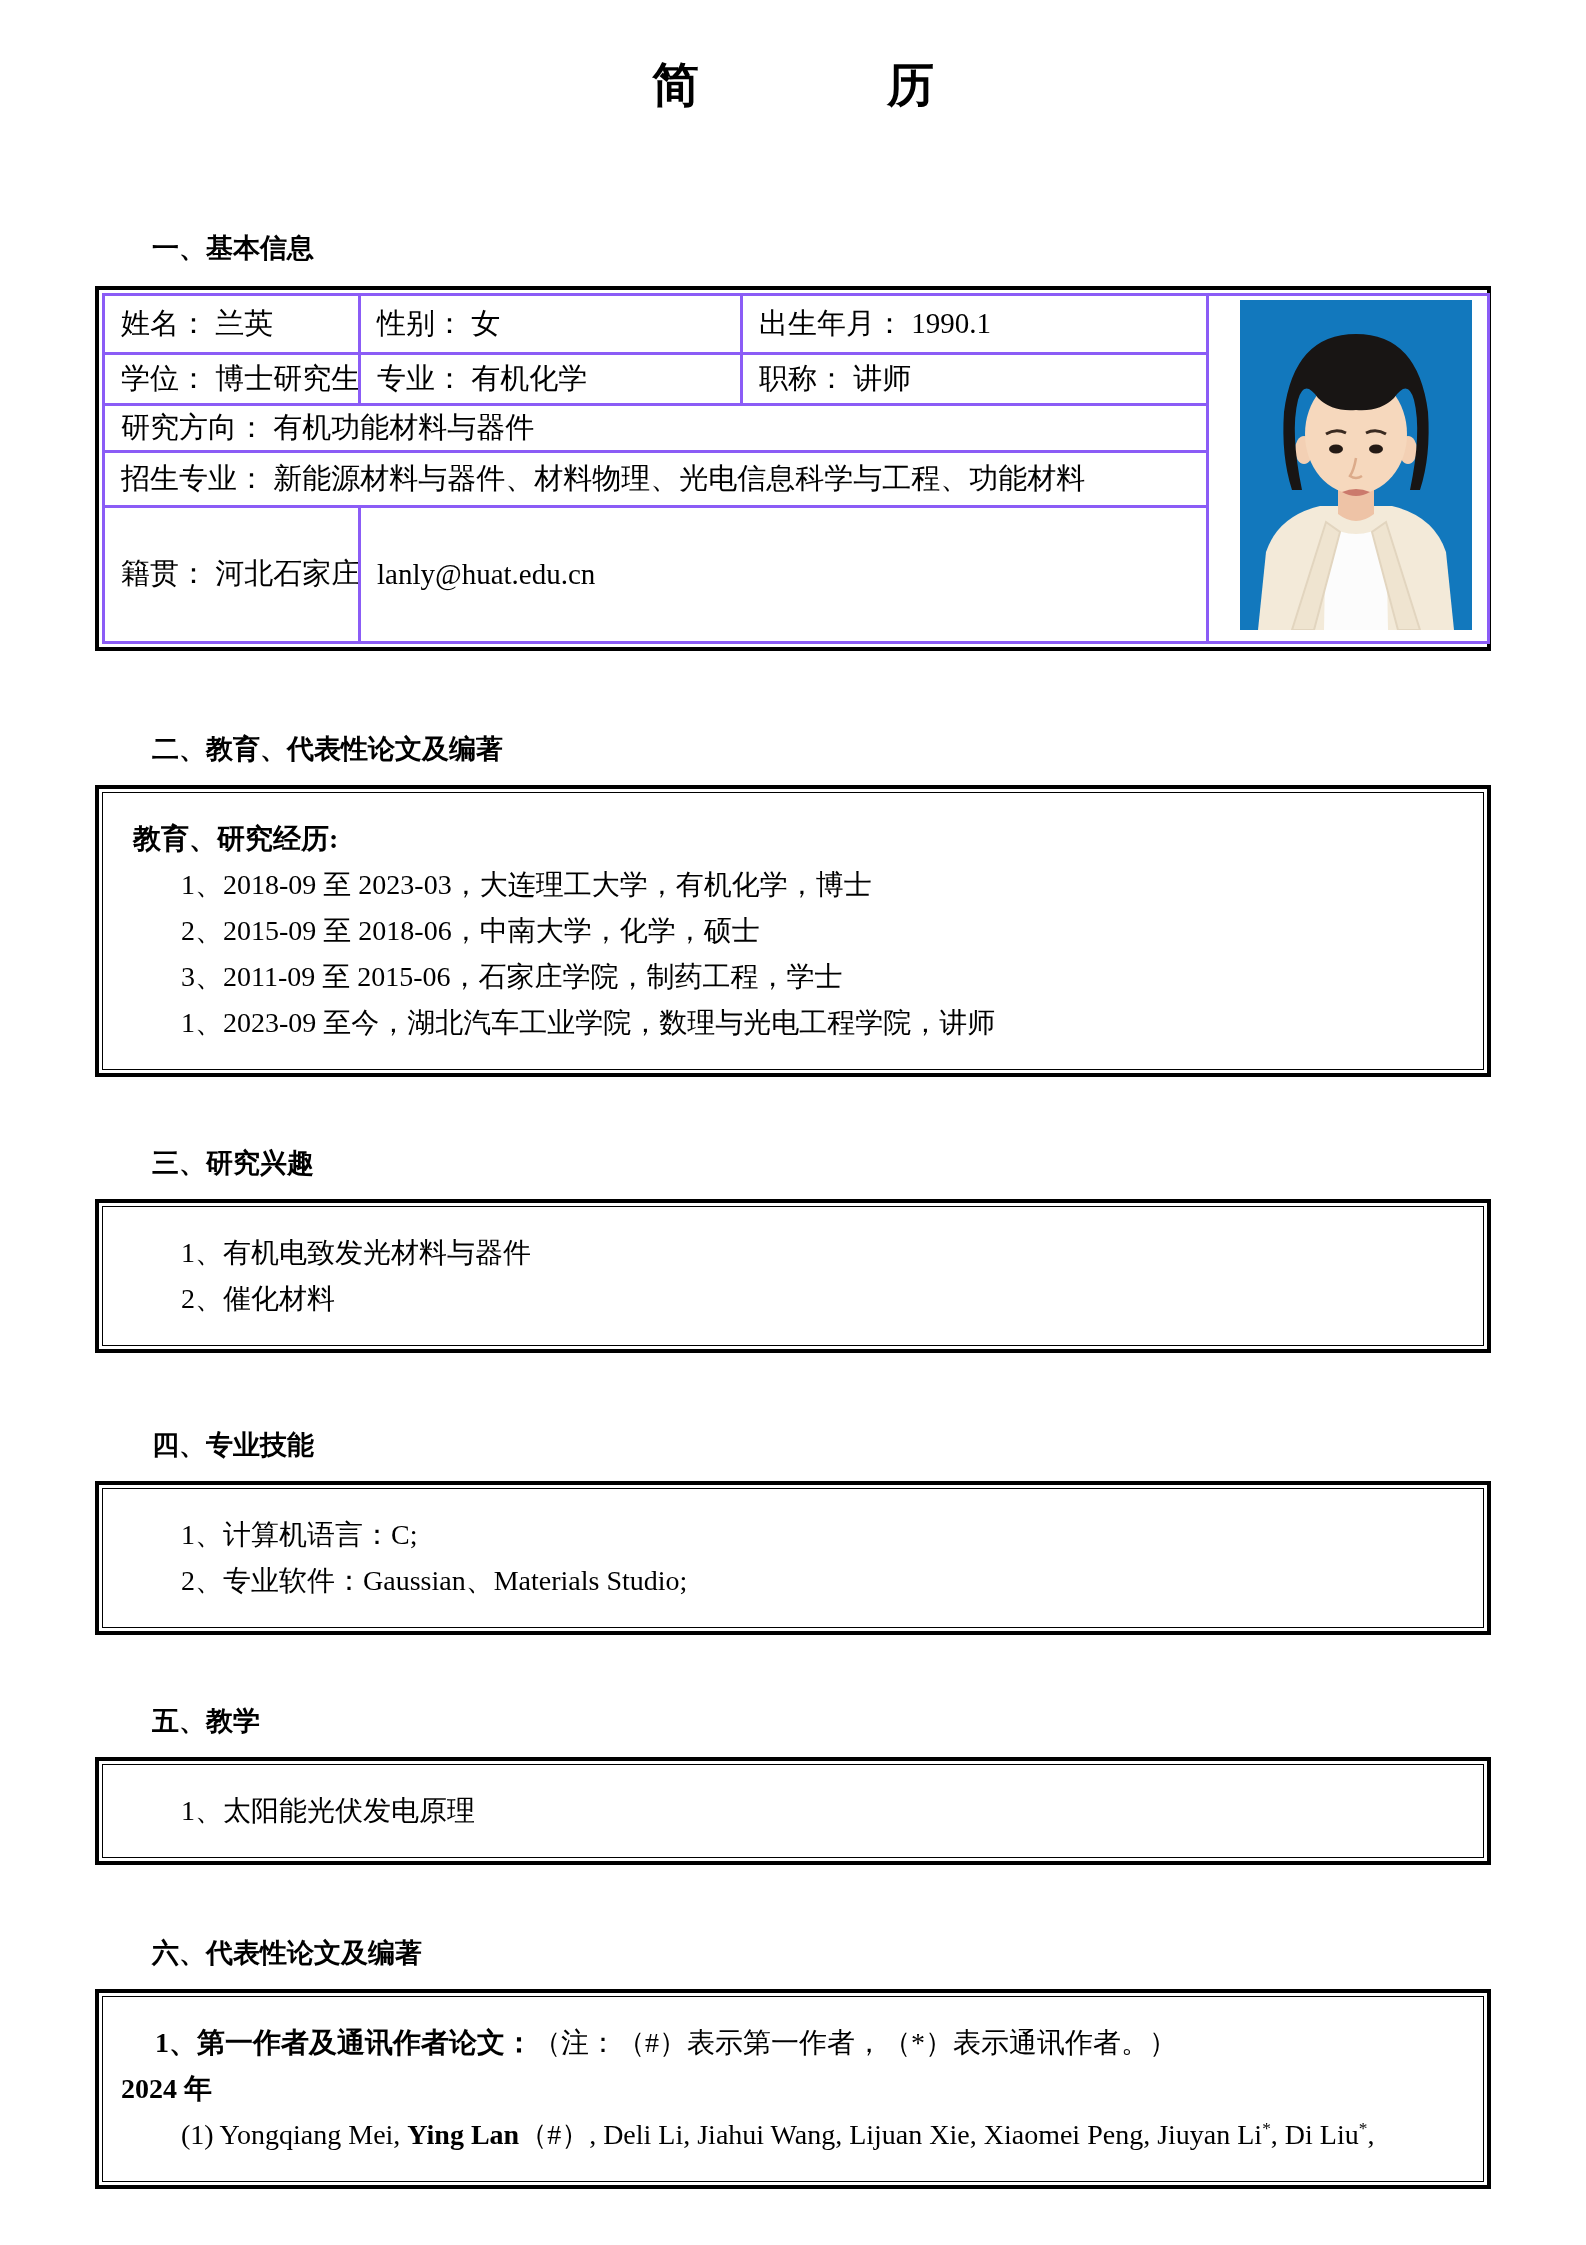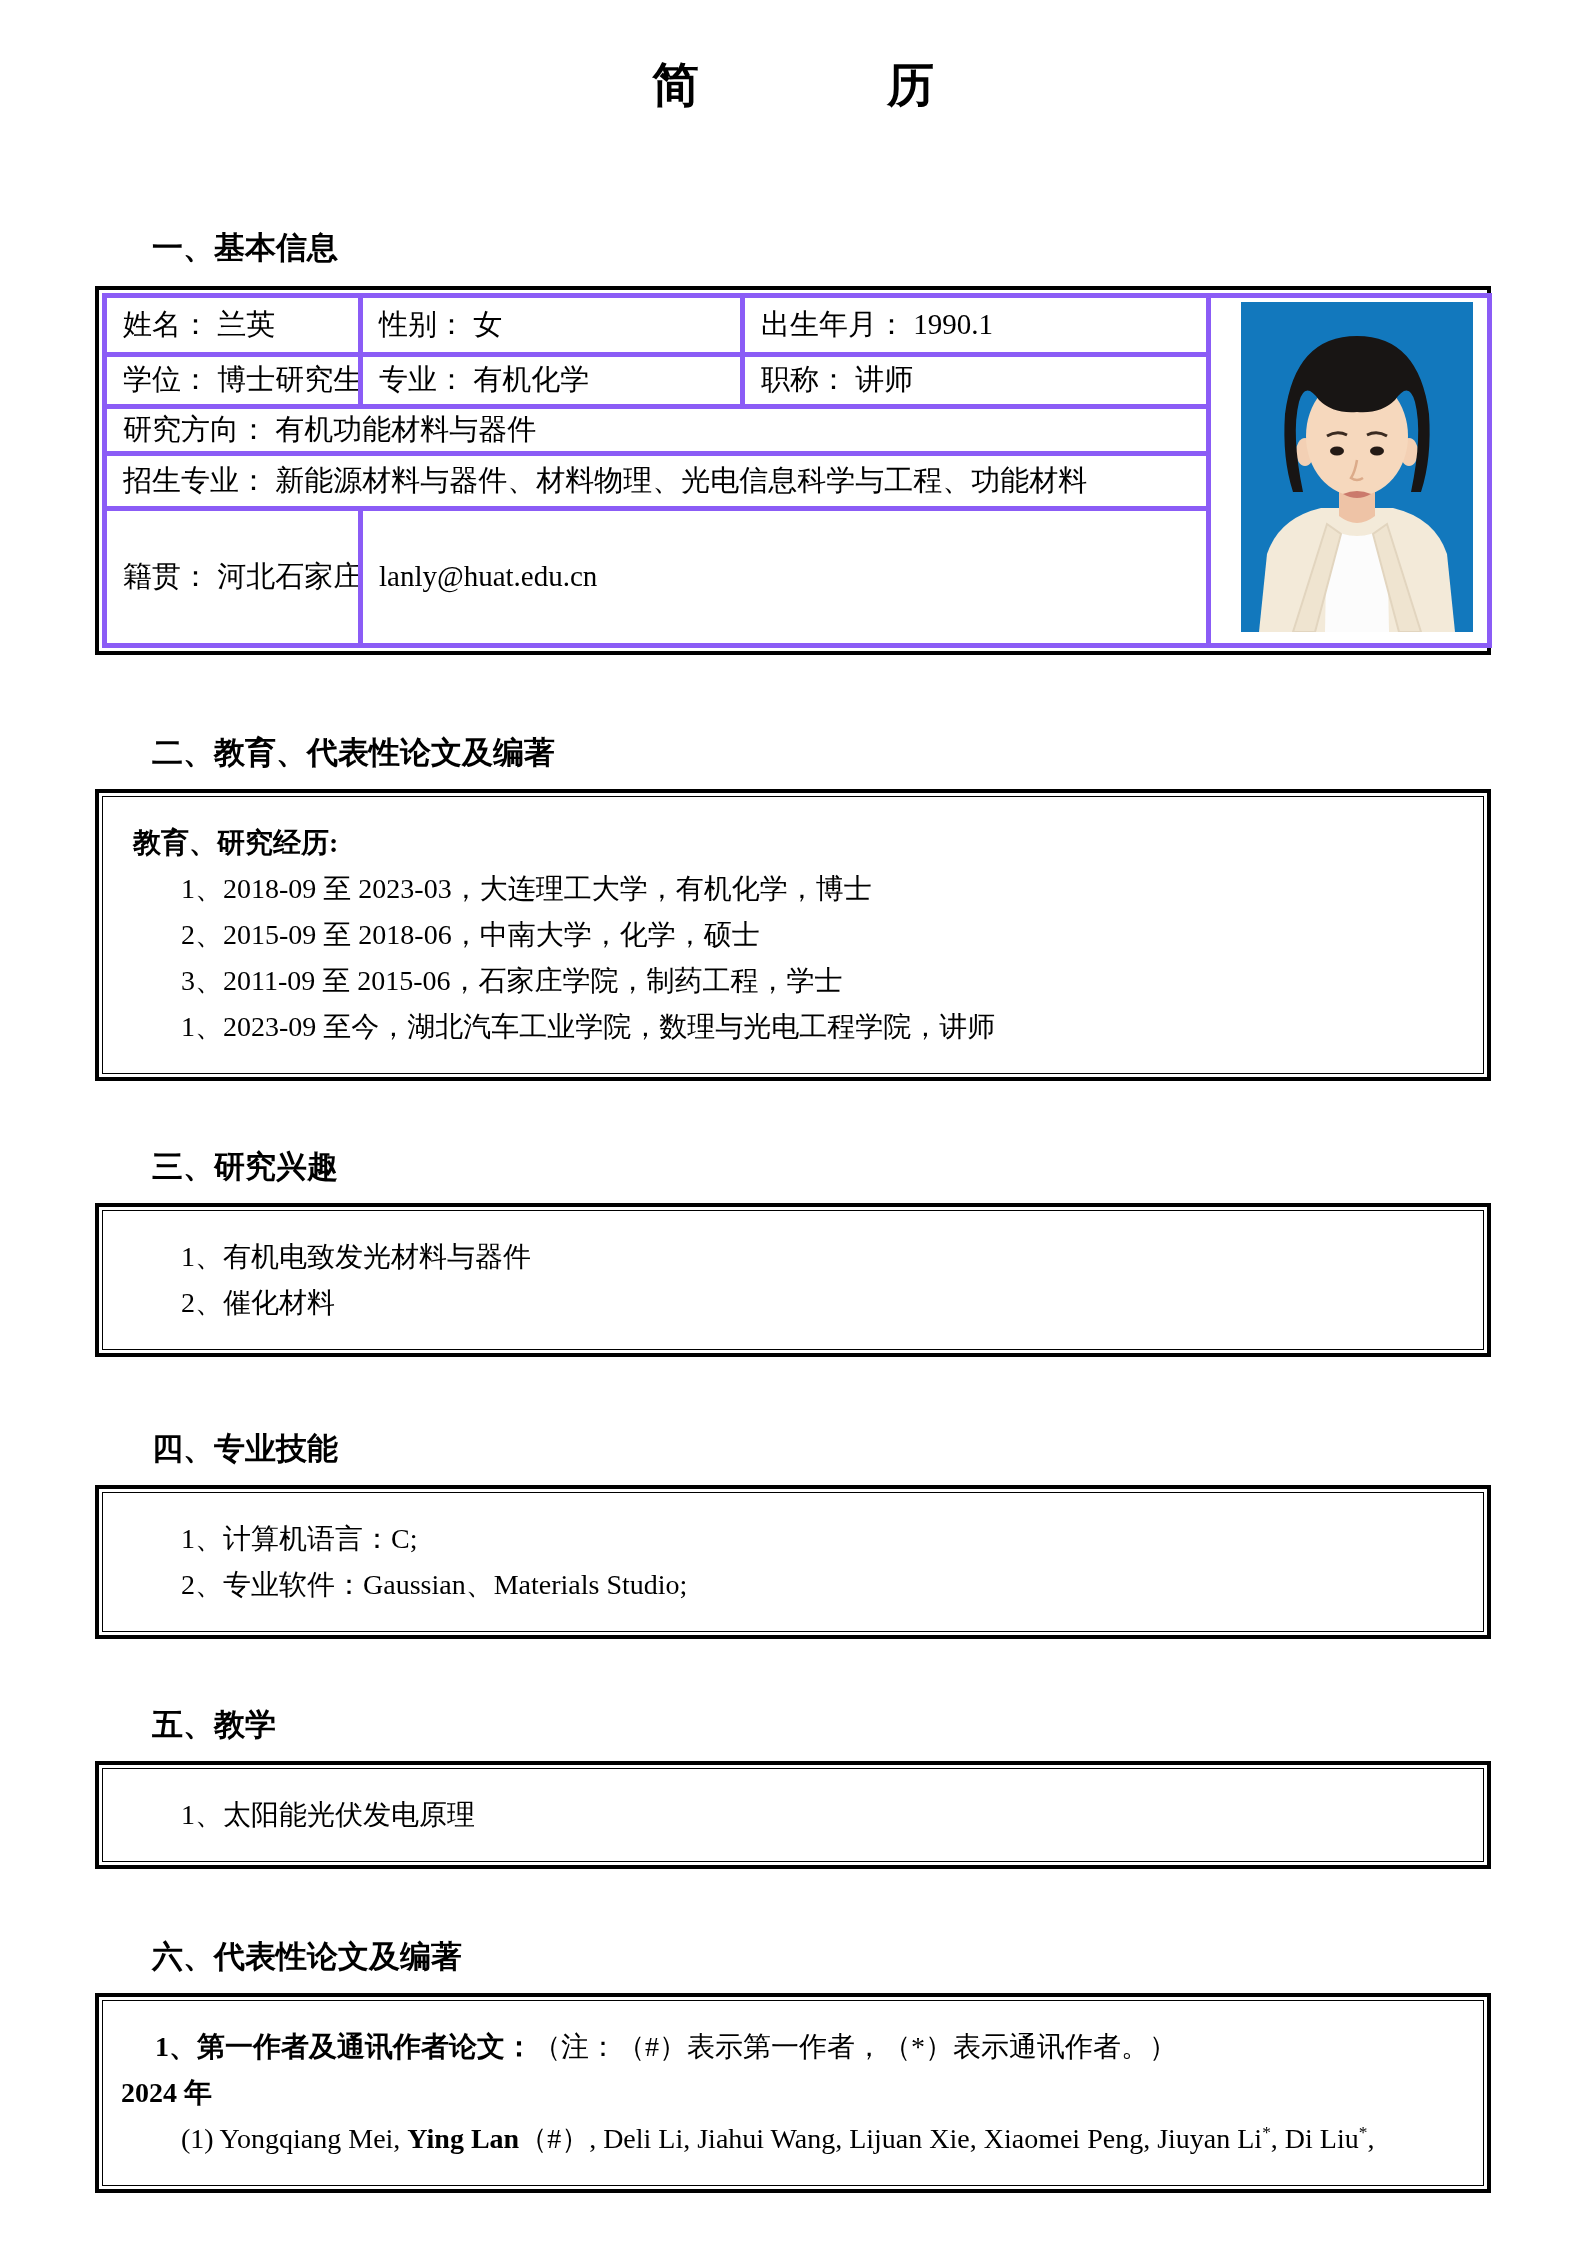--- a/index.html
+++ b/index.html
@@ -16,21 +16,21 @@
   .doc-title {
     padding-top:56px;
     text-align:center;
     font-size:47px;
     font-weight:bold;
     line-height:58px;
     white-space:pre;
   }
 
   .sec-heading {
-    font-size:31px;
+    font-size:27px;
     font-weight:bold;
     line-height:44px;
     margin-left:57px;
     white-space:nowrap;
   }
   .h1 { margin-top:112px; }
   .h2 { margin-top:76px; }
   .h3 { margin-top:64px; }
   .h4 { margin-top:70px; }
   .h5 { margin-top:64px; }
@@ -47,21 +47,21 @@
     padding:23px 18px;
   }
   .frame-table { margin-top:16px; }
 
   table.info {
     width:100%;
     border-collapse:collapse;
     table-layout:fixed;
   }
   table.info td {
-    border:5px solid #8b5cf6;
+    border:3px solid #8b5cf6;
     font-size:29px;
     padding-left:16px;
     vertical-align:middle;
     white-space:nowrap;
     overflow:hidden;
   }
   td.photo-cell {
     text-align:center;
     vertical-align:middle;
     padding:4px 0;

